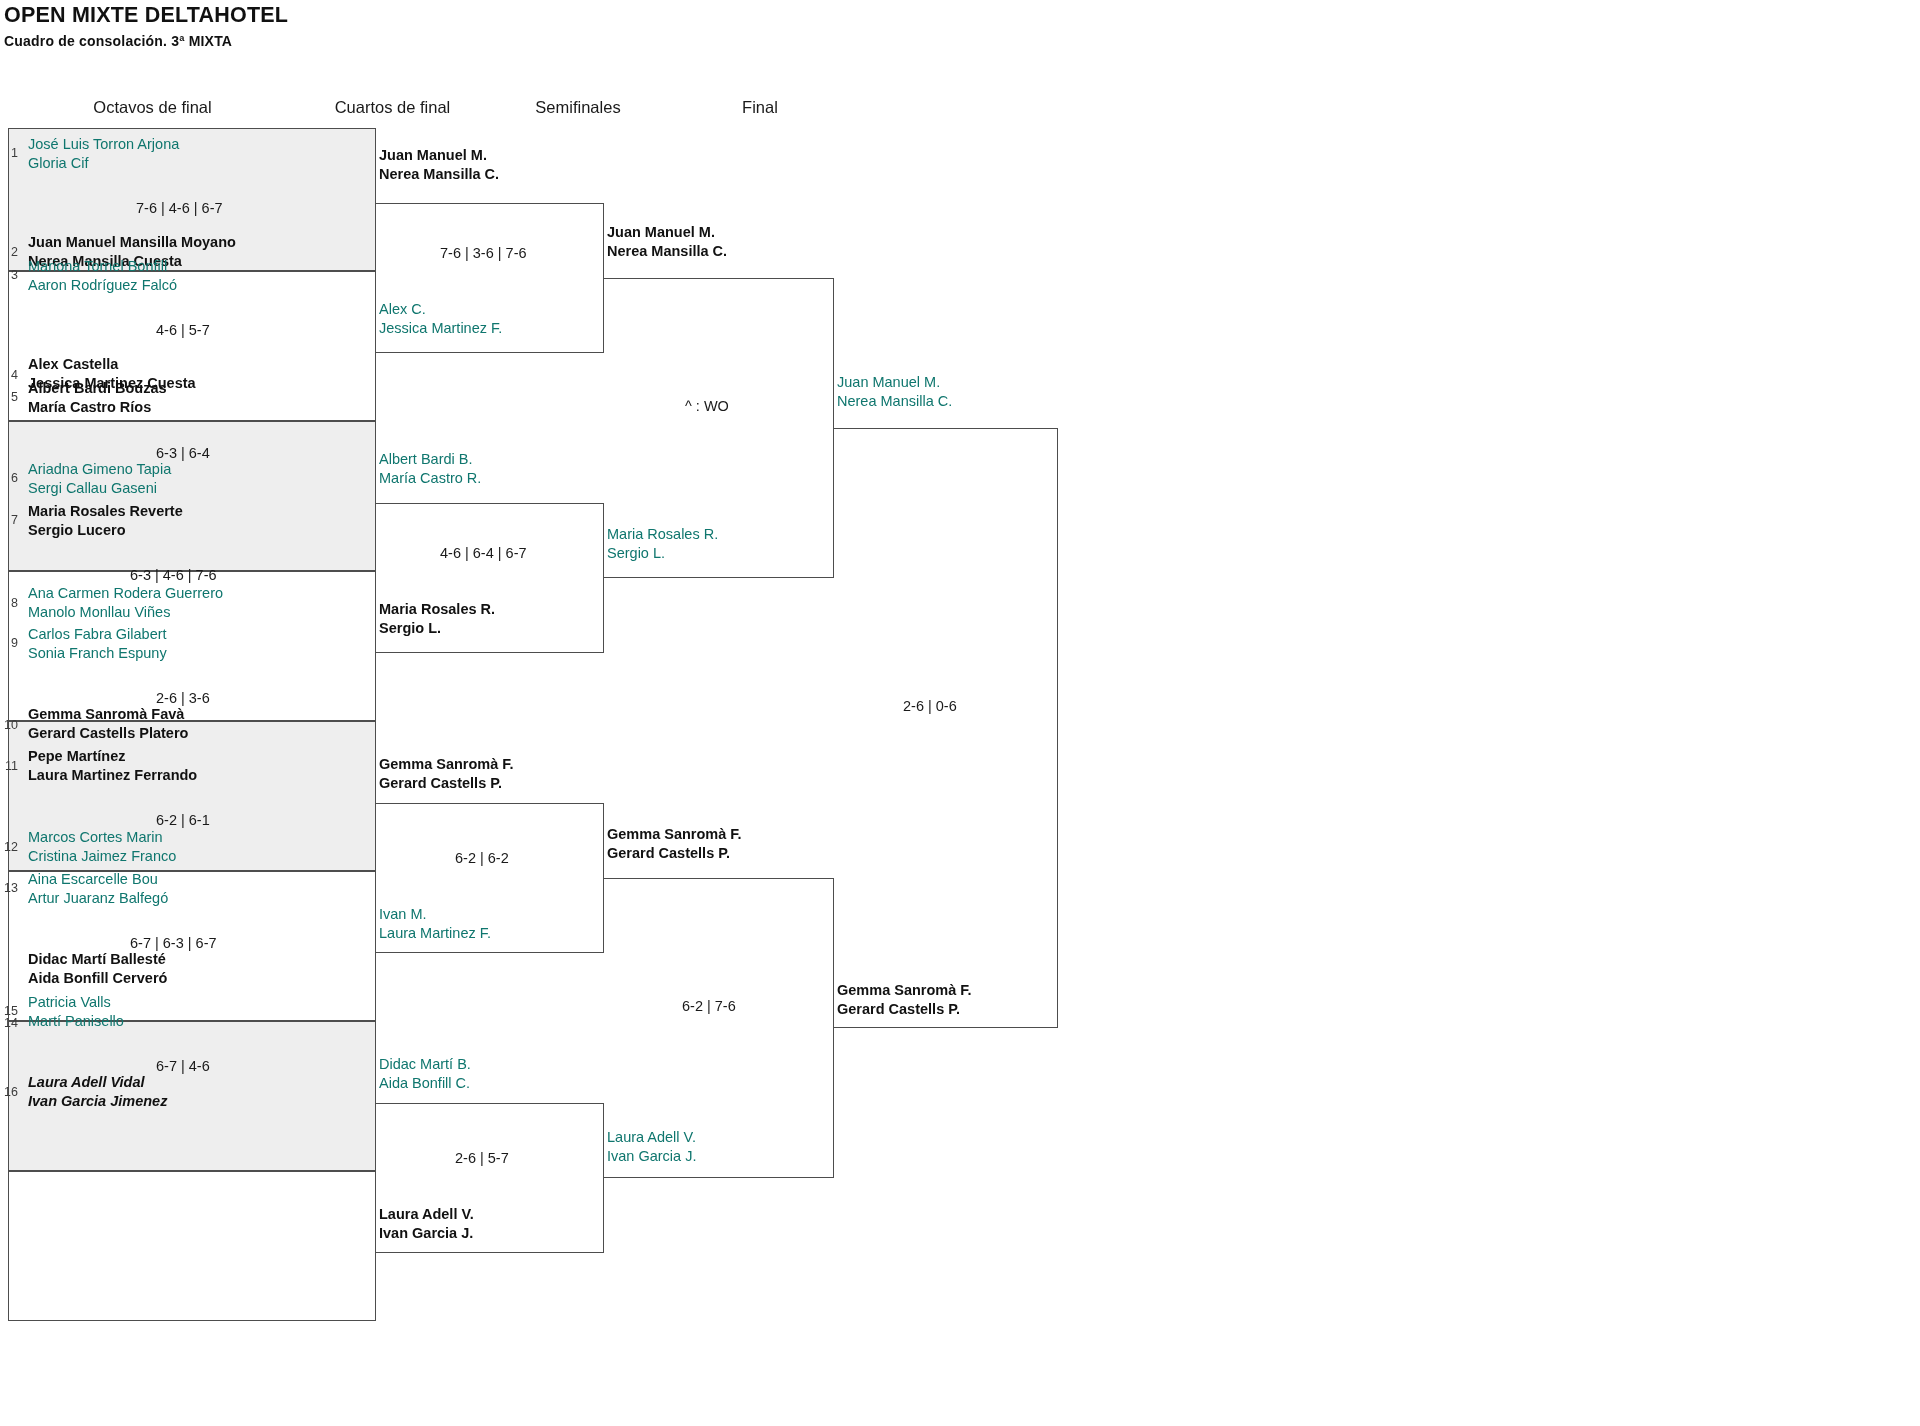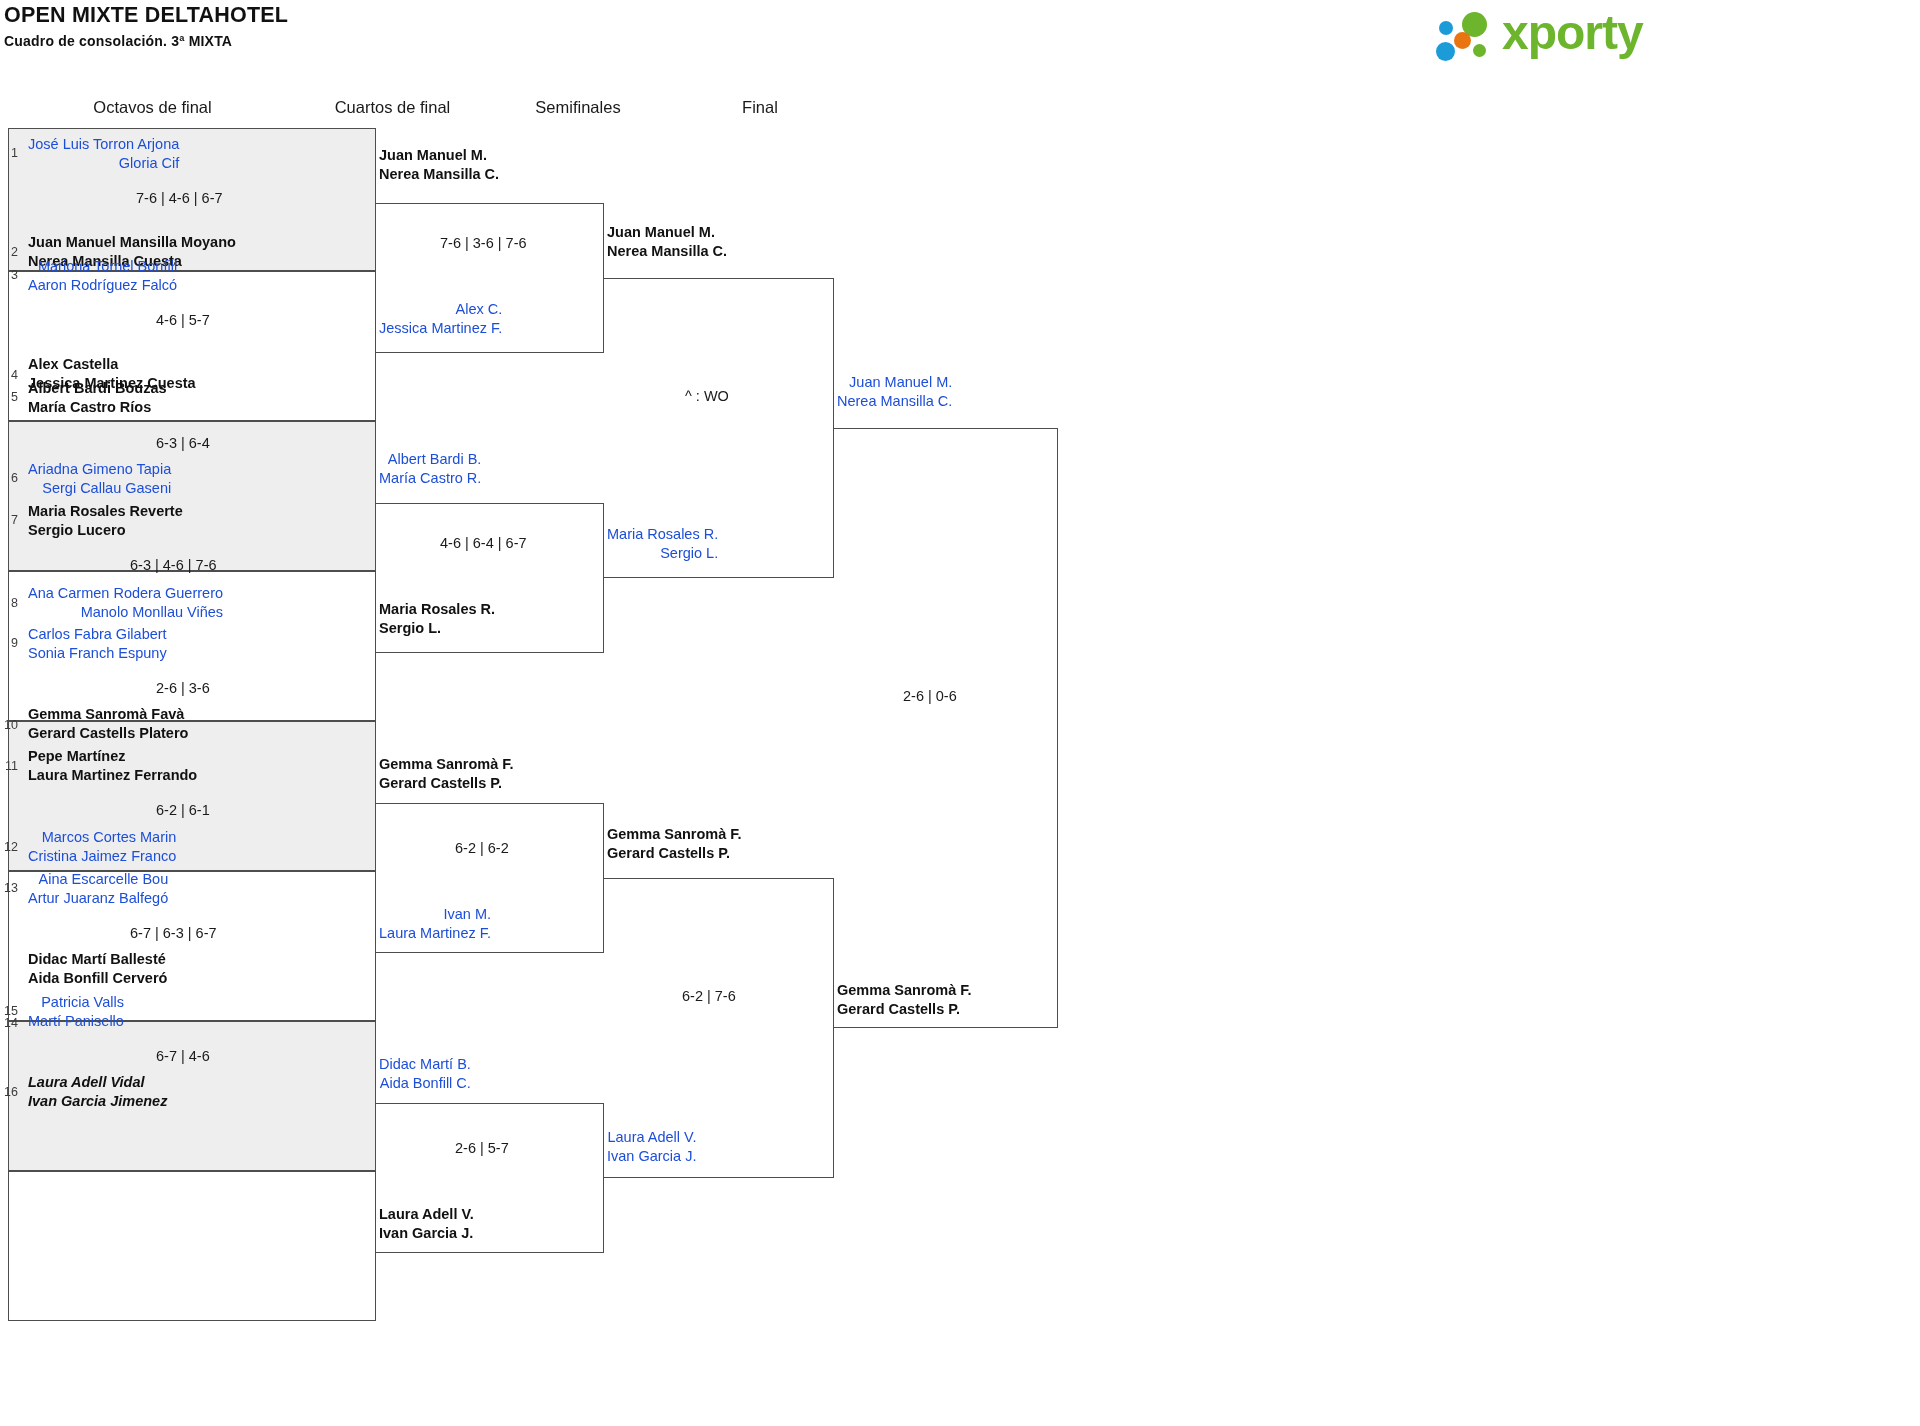--- a/index.html
+++ b/index.html
@@ -82,34 +82,35 @@
 
   
   .cell {
     position: absolute;
     font-size: 14.5px;
     line-height: 19px;
     white-space: nowrap;
   }
   .name-cell .ln { display: block; }
   .winner { font-weight: bold; color: #111; }
-  .loser  { font-weight: normal; color: #1d4ed8; text-align: right; }
+  .loser  { font-weight: normal; color: #0f766e; }
   .seed {
     position: absolute;
     font-size: 12.5px;
     color: #3c3c3c;
     font-weight: normal;
     text-align: right;
     width: 18px;
   }
   .score {
     position: absolute;
     font-size: 14.5px;
     color: #1a1a1a;
     white-space: nowrap;
+    margin-top: 10px;
   }
 
   
   .r16-box {
     position: absolute;
     left: 8px;
     width: 368px;
     border: 1px solid #4d4d4d;
   }
   .r16-box.shaded { background: #eeeeee; }
@@ -126,30 +127,20 @@
 </head>
 <body>
 
 <div id="header">
 
   <div id="title-block">
     <div id="title-line1">OPEN MIXTE DELTAHOTEL</div>
     <div id="title-line2">Cuadro de consolación. 3ª MIXTA</div>
   </div>
 
-  <div id="logo">
-    <div id="logo-dots">
-      <span class="dot" id="dot-green-big"></span>
-      <span class="dot" id="dot-blue-top"></span>
-      <span class="dot" id="dot-orange"></span>
-      <span class="dot" id="dot-blue-bot"></span>
-      <span class="dot" id="dot-green-sm"></span>
-    </div>
-    <div id="logo-word">xporty</div>
-  </div>
 </div>
 
 <div class="round-head" style="left:60px;  top:98px; width:185px;">Octavos de final</div>
 <div class="round-head" style="left:300px; top:98px; width:185px;">Cuartos de final</div>
 <div class="round-head" style="left:487px; top:98px; width:182px;">Semifinales</div>
 <div class="round-head" style="left:690px; top:98px; width:140px;">Final</div>
 
 <div class="r16-box shaded" style="top:128px; height:143px;"></div>
 <span class="seed" style="left:0px; top:146px;">1</span>
 <div class="cell name-cell loser" style="left:28px; top:135px;">

